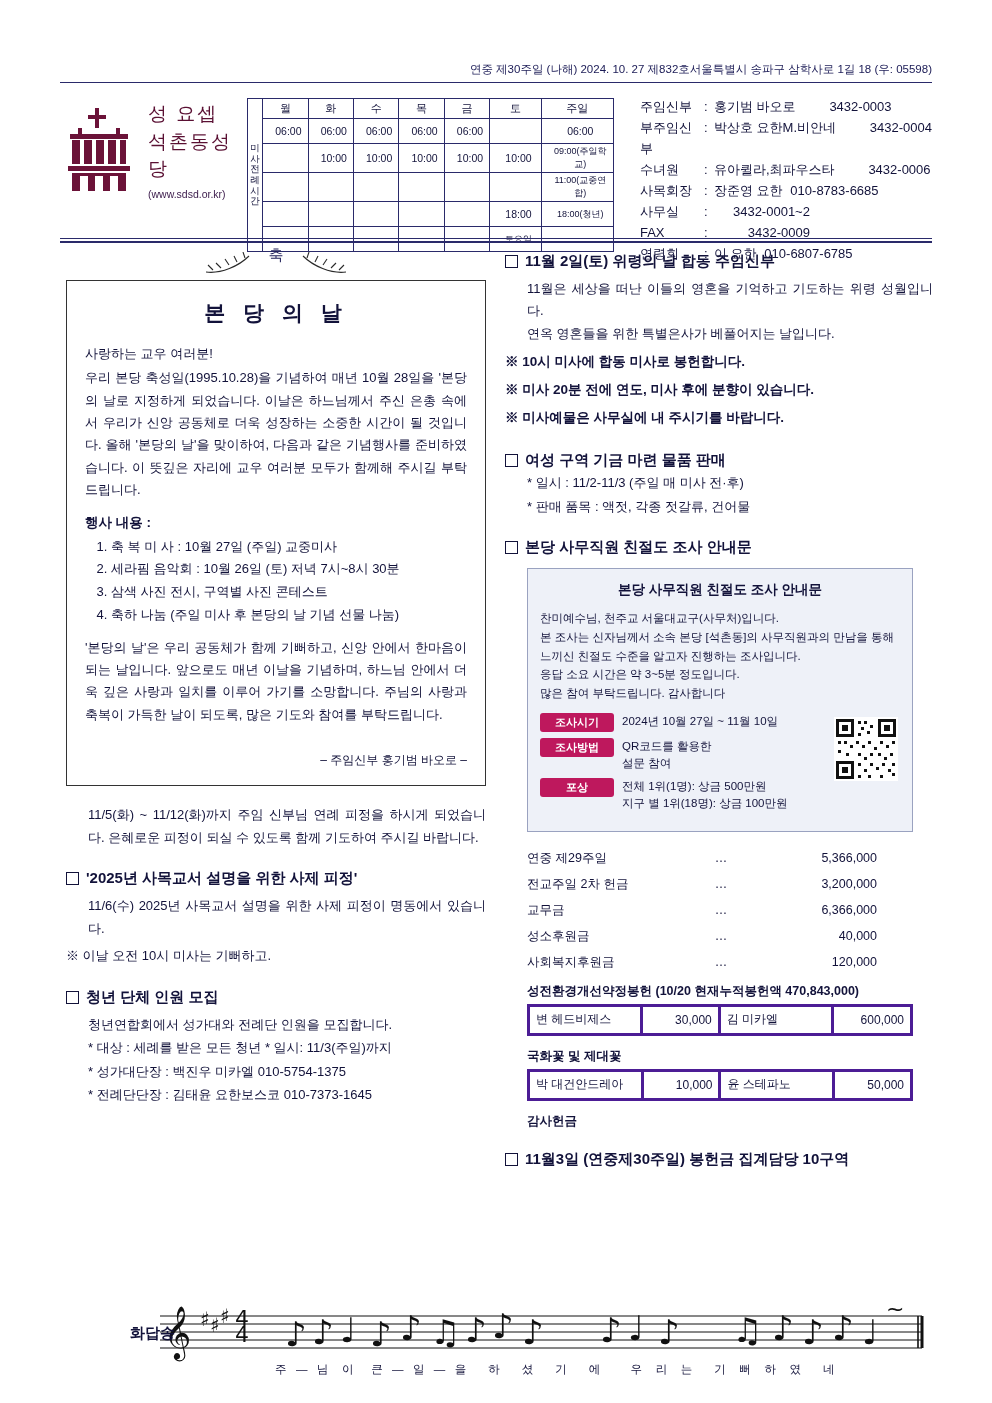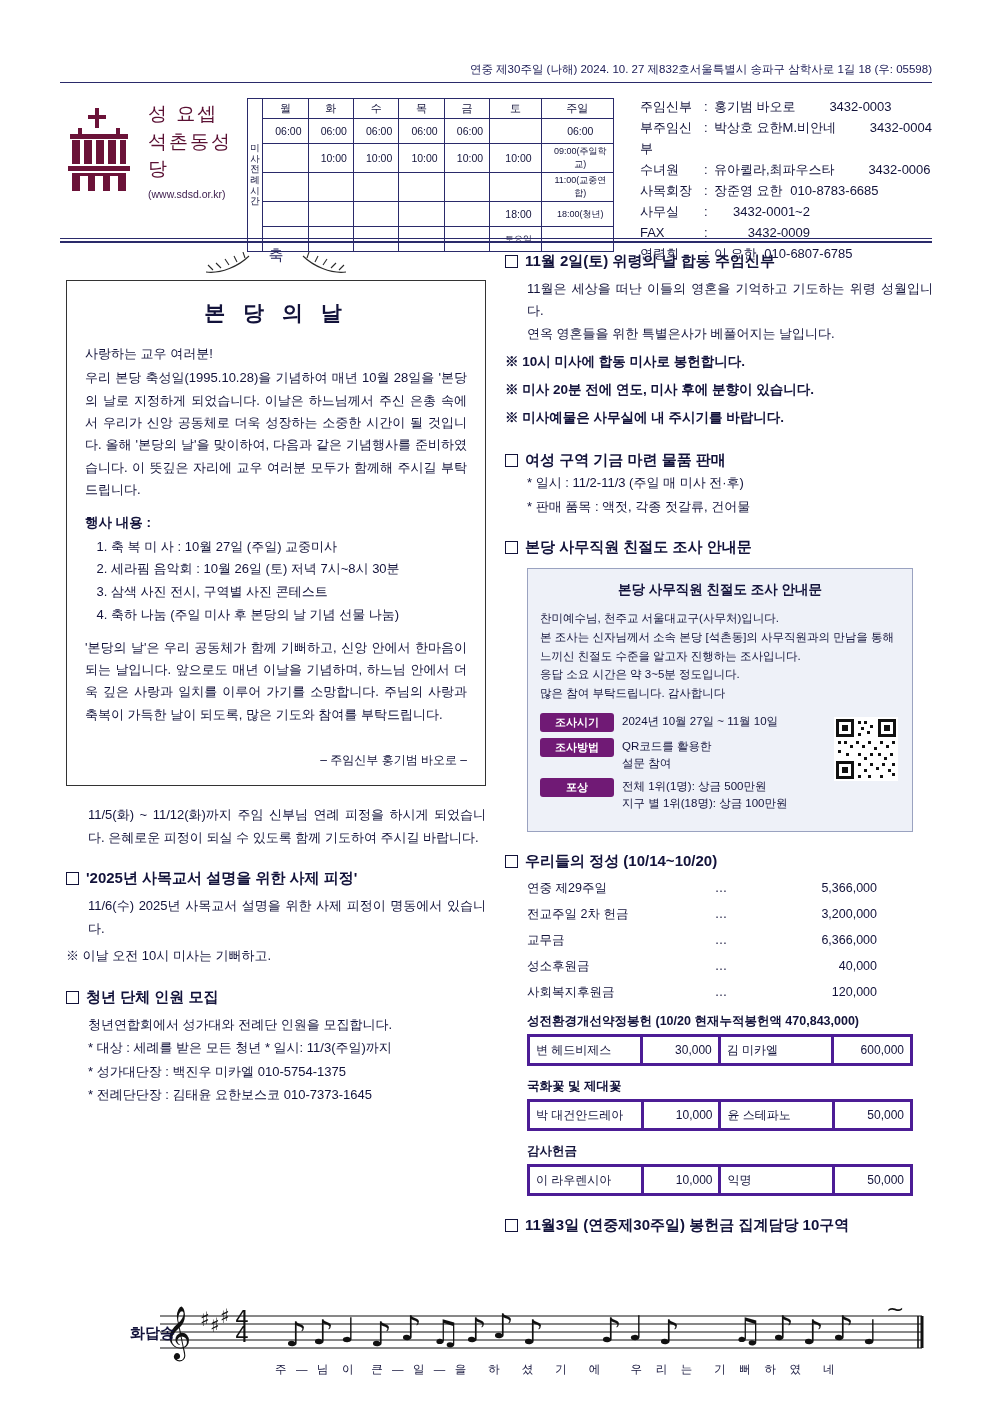--- a/index.html
+++ b/index.html
@@ -106,21 +106,21 @@
   
   .survey{
     margin-top:10px;margin-left:22px;width:386px;border:1px solid #9aa2c0;
     background:#eef1f8;padding:10px 12px 12px 12px;box-sizing:border-box;
   }
   .survey h3{text-align:center;font-size:13.5px;margin:2px 0 10px 0;font-weight:bold;}
   .survey p{margin:0;font-size:11.5px;line-height:1.62;}
   .survey .rows{margin-top:10px;position:relative;}
   .srow{display:flex;align-items:flex-start;margin-bottom:6px;}
   .pill{
-    background:#701a75;color:#fff;font-size:11px;font-weight:bold;
+    background:#be185d;color:#fff;font-size:11px;font-weight:bold;
     padding:2px 9px;border-radius:3px;flex:none;margin-right:8px;min-width:56px;text-align:center;
   }
   .srow .txt{font-size:11.5px;line-height:1.5;}
   .qr{
     position:absolute;right:2px;top:4px;width:64px;height:64px;
   }
 
   
   .offer{margin-top:8px;padding-left:22px;font-size:12.5px;}
   .offer .line{display:flex;align-items:baseline;margin-bottom:9px;}
@@ -463,24 +463,20 @@
                 <rect x="58" y="46" width="3" height="3"></rect>
                   <rect x="58" y="56" width="3" height="3"></rect>
               </g>
             </svg>
           </div>
         </div>
       </div>
     </div>
 
     <div class="sec">
-      <div class="sec-title">
-        <span class="sq"></span>
-        <span>우리들의 정성 (10/14~10/20)</span>
-      </div>
       <div class="offer">
         <div class="line">
           <span class="nm">연중 제29주일</span>
           <span class="dots">…</span>
           <span class="amt">5,366,000</span>
         </div>
         <div class="line">
           <span class="nm">전교주일 2차 헌금</span>
           <span class="dots">…</span>
           <span class="amt">3,200,000</span>
@@ -520,30 +516,20 @@
             <tr>
           <td class="p">박 대건안드레아</td>
           <td class="n">10,000</td>
           <td class="p">윤 스테파노</td>
           <td class="n">50,000</td>
         </tr>
       </tbody>
         </table>
 
       <div class="subhead">감사헌금</div>
-      <table class="money">
-        <tbody>
-            <tr>
-          <td class="p">이 라우렌시아</td>
-          <td class="n">10,000</td>
-          <td class="p">익명</td>
-          <td class="n">50,000</td>
-        </tr>
-      </tbody>
-        </table>
     </div>
 
     <div class="sec">
       <div class="sec-title">
         <span class="sq"></span>
         <span>11월3일 (연중제30주일) 봉헌금 집계담당 10구역</span>
       </div>
     </div>
   </div>
 

